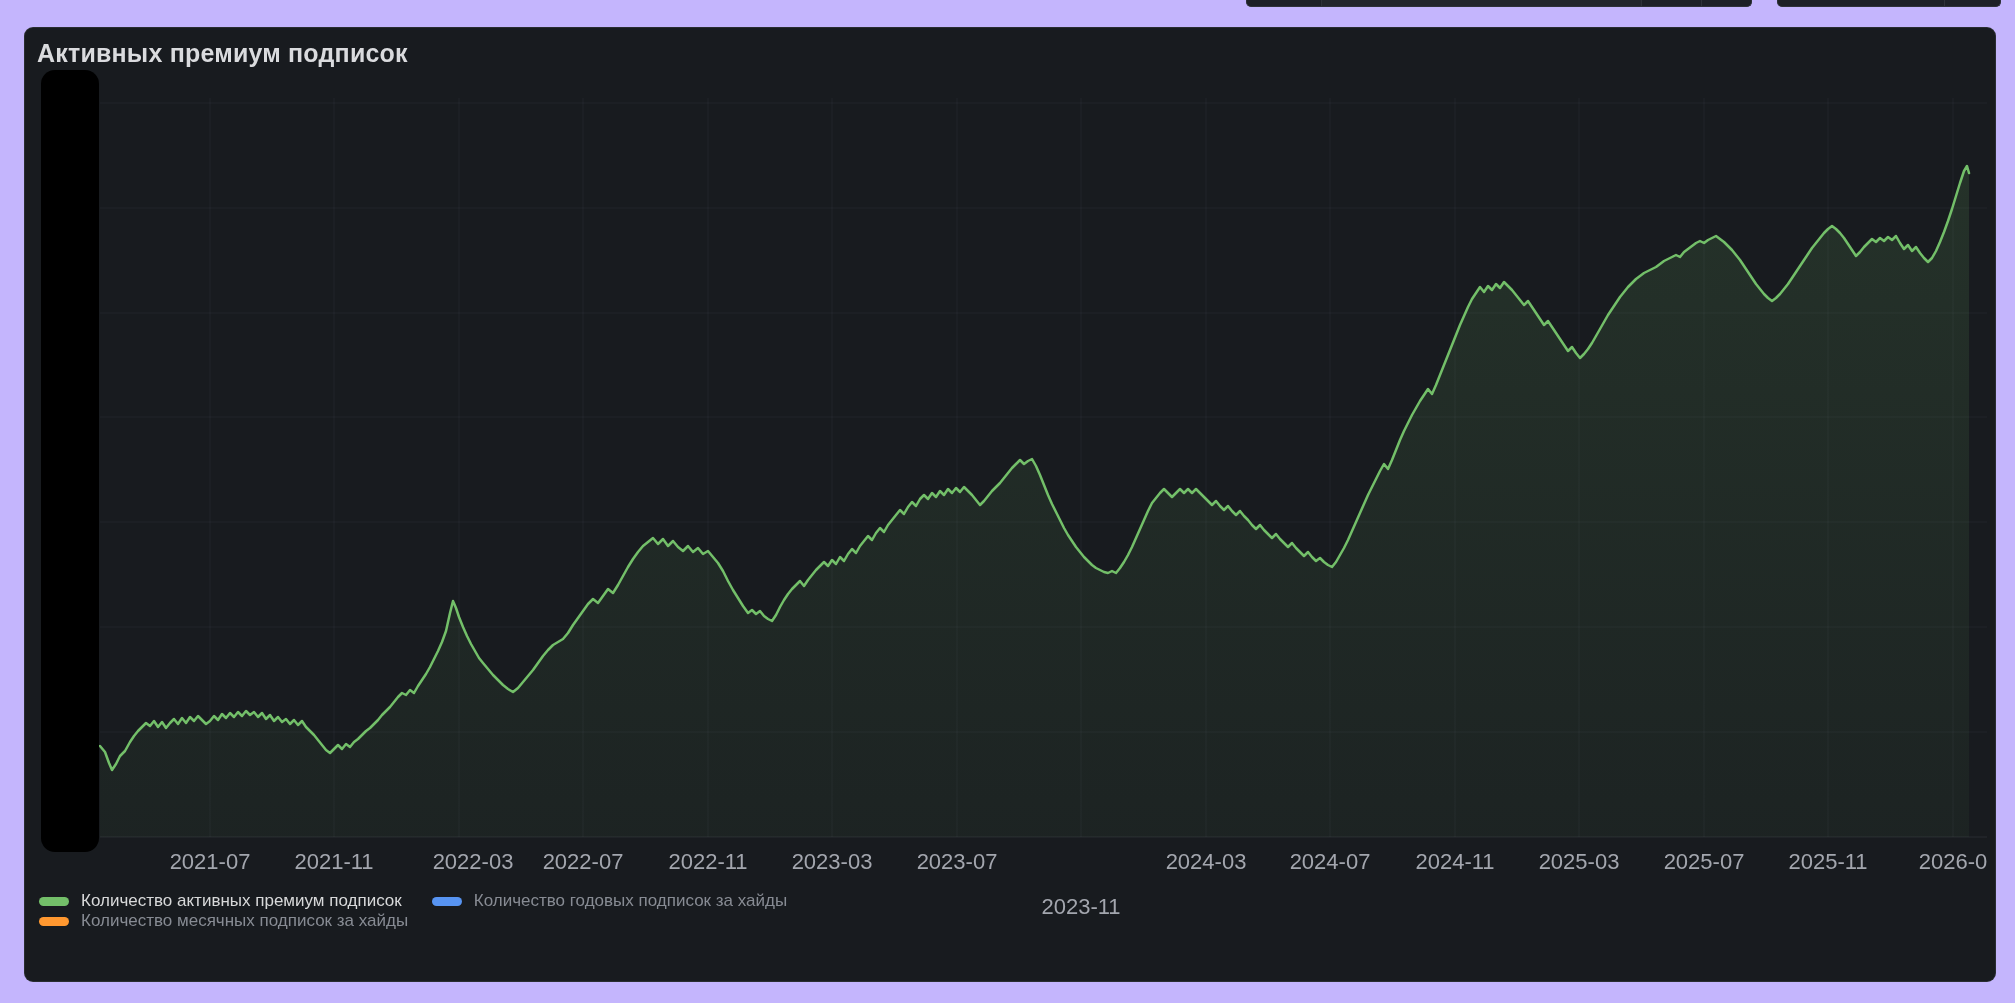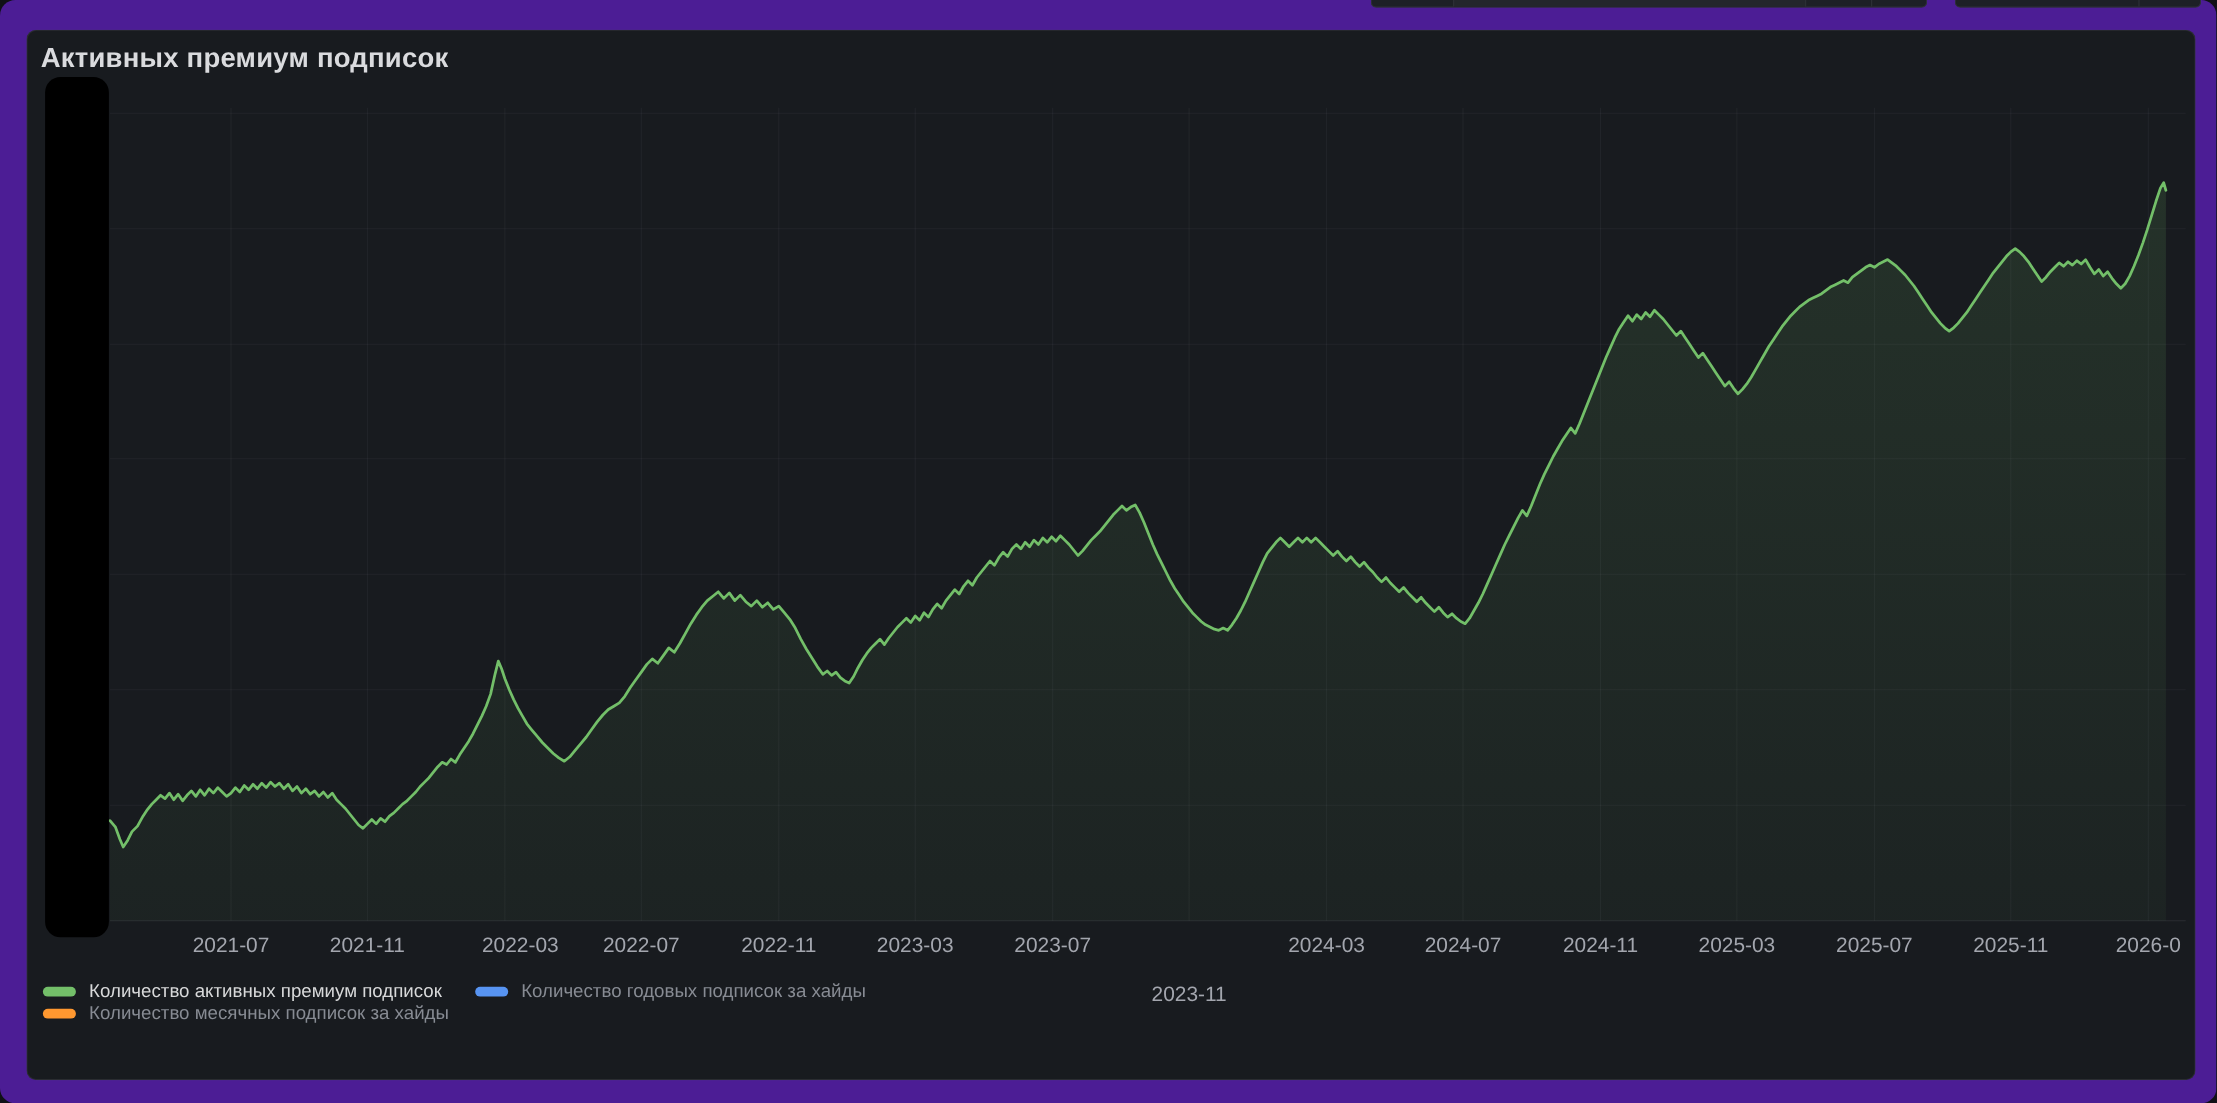--- a/index.html
+++ b/index.html
@@ -1,33 +1,33 @@
 <!DOCTYPE html>
 <html><head>
 <meta charset="utf-8">
 <style>
   html,body{margin:0;padding:0;background:#101116;width:2015px;height:1003px;overflow:hidden;
     font-family:"Liberation Sans","DejaVu Sans",sans-serif;}
-  .stage{position:relative;width:2015px;height:1003px;background:#4c1d95;border-radius:14px;}
+  .stage{position:relative;width:2015px;height:1003px;background:#c4b5fd;}
   
   .remnant{position:absolute;top:-3px;height:10px;background:#1d2026;border:1px solid #2e3138;
     border-top:none;border-radius:0 0 5px 5px;box-sizing:border-box;}
   .remnant .seg-light{position:absolute;top:0;bottom:0;background:#23262c;}
   .remnant .vdiv{position:absolute;top:0;bottom:0;width:1px;background:#2e3138;}
   
   .panel{position:absolute;left:24px;top:27px;width:1972px;height:955px;background:#181b1f;
     border:1px solid rgba(204,204,220,0.10);border-radius:9px;box-sizing:border-box;overflow:hidden;}
   .panel-title{position:absolute;left:12px;top:11px;font-size:25px;font-weight:600;color:#dadbde;letter-spacing:.2px;}
   
   .plot{position:absolute;left:75px;top:70px;width:1887px;height:739px;}
   .plot svg{position:absolute;left:0;top:0;overflow:visible;}
   
   .xaxis{position:absolute;left:0;top:0;width:100%;height:100%;}
   .xtick{position:absolute;top:821px;width:140px;margin-left:-70px;text-align:center;
-    font-size:19px;color:#a3a6ae;white-space:nowrap;}
+    font-size:22px;color:#a3a6ae;white-space:nowrap;}
   
   .redact{position:absolute;left:16px;top:42px;width:58px;height:782px;background:#000;border-radius:14px;}
   
   .legend{position:absolute;left:14px;top:863px;display:flex;flex-direction:column;}
   .legend-row{display:flex;flex-direction:row;align-items:center;gap:30px;}
   .legend-item{display:flex;align-items:center;gap:12px;cursor:pointer;}
   .legend-pill{width:30px;height:9px;border-radius:5px;flex:0 0 auto;}
   .legend-label{font-size:17px;color:#878b93;}
   .legend-label.active{color:#d8d9da;}
 </style>

